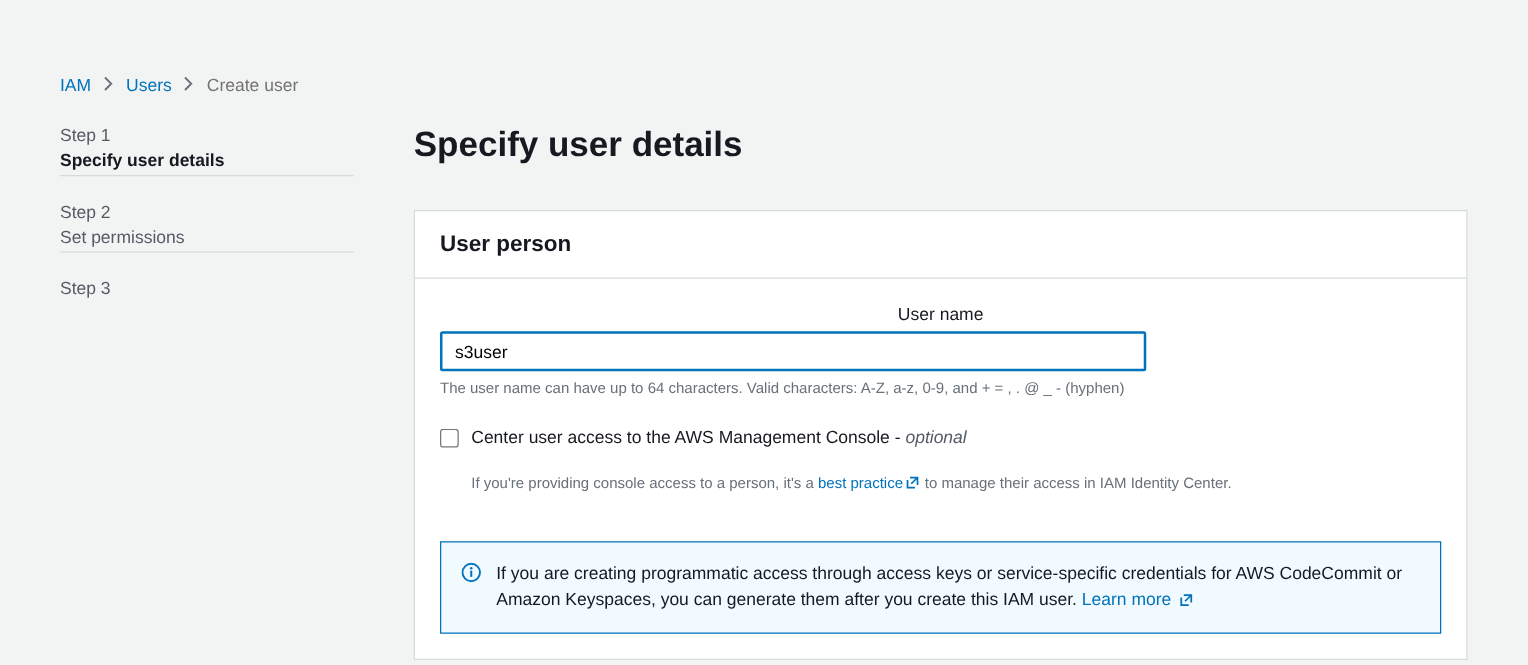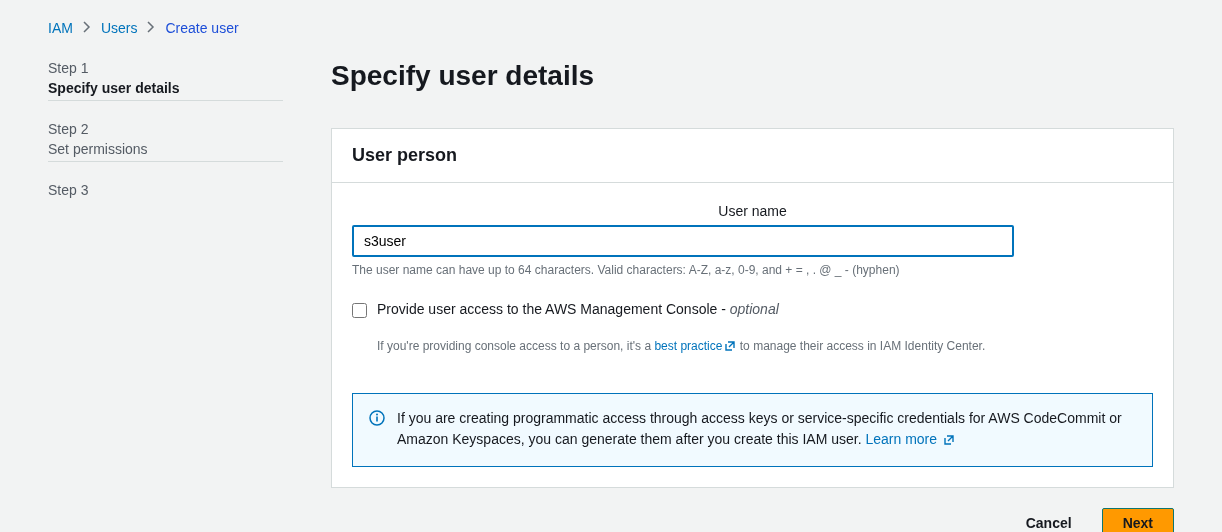--- a/index.html
+++ b/index.html
@@ -23,21 +23,22 @@
     .breadcrumb a {
       color: #0073bb;
       text-decoration: none;
       cursor: pointer;
     }
     .breadcrumb .chev {
       color: #687078;
       font-size: 12px;
     }
     .breadcrumb .current {
-      color: #1d4ed8;
+      color: #737373;
+      margin-top: 40px;
     }
     .layout {
       display: flex;
       gap: 48px;
     }
     .sidebar {
       width: 235px;
       flex-shrink: 0;
     }
     .step {
@@ -86,21 +87,21 @@
     .panel-body {
       padding: 20px;
     }
     .field-label {
       font-size: 14px;
       margin-bottom: 6px;
       display: block;
       text-align: center;
     }
     .text-input {
-      width: 662px;
+      width: 565px;
       max-width: 100%;
       padding: 6px 10px;
       font-size: 14px;
       border: 2px solid #0073bb;
       border-radius: 2px;
       outline: none;
     }
     .hint {
       color: #687078;
       font-size: 12px;
@@ -224,21 +225,21 @@
         </div>
         <div class="panel-body">
           <label class="field-label">User name</label>
           <input type="text" class="text-input" value="s3user" style="">
           <div class="hint">The user name can have up to 64 characters. Valid characters: A-Z, a-z, 0-9, and + = , . @ _ - (hyphen)</div>
 
           <div class="checkbox-row">
             <input type="checkbox" style="">
             <div>
               <div class="cb-label">
-                <span>Provide user access to the AWS Management Console - </span><span class="optional">optional</span>
+                <span>Center user access to the AWS Management Console - </span><span class="optional">optional</span>
               </div>
               <div class="cb-desc">
                 <span>If you're providing console access to a person, it's a </span><a><span>best practice</span><span class="ext-icon"><svg width="12" height="12" viewBox="0 0 12 12">
                         <path d="M4 2h6v6M10 2L5 7M2 4v6h6" stroke="#0073bb" stroke-width="1.4" fill="none"></path>
                       </svg></span></a><span> to manage their access in IAM Identity Center.</span>
               </div>
             </div>
           </div>
 
           <div class="info-box">

